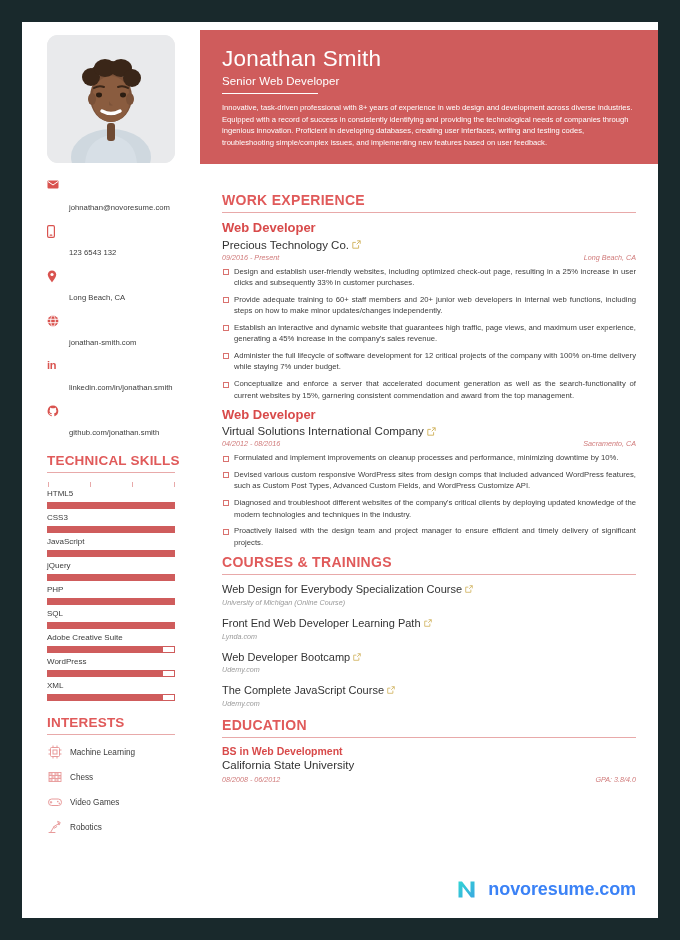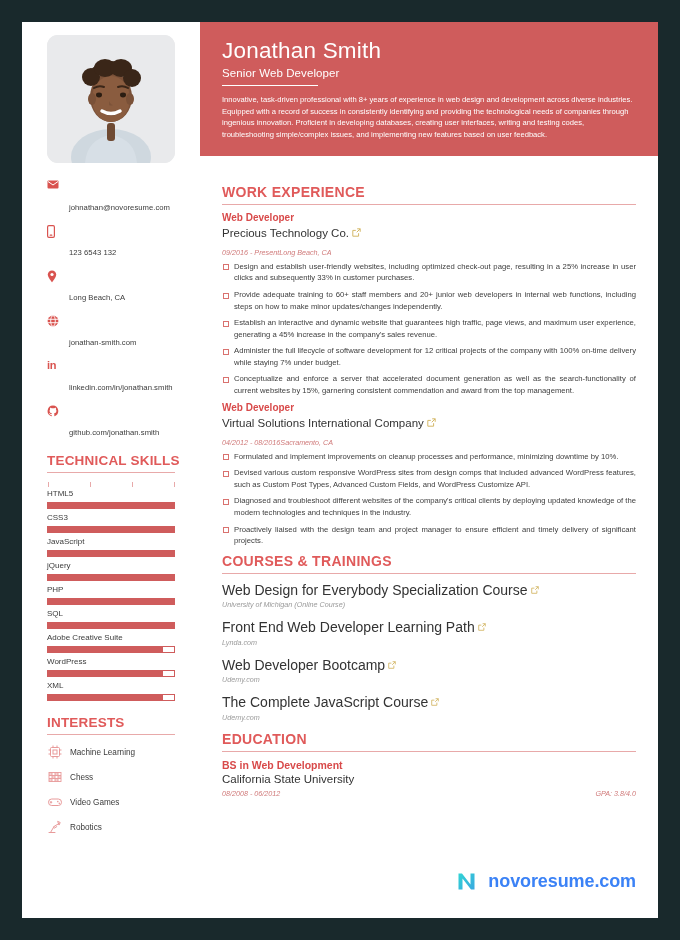--- a/index.html
+++ b/index.html
@@ -116,21 +116,21 @@
   }
   .interest-ico svg { display: block; }
   .interest-label {
     font-size: 8.2px;
     color: #3b3b3b;
   }
 
   
   .right-col {
     position: absolute;
-    left: 178px; top: 0;
+    left: 178px; top: 8px;
     width: 458px; height: 100%;
   }
 
   .hero {
     background: #cf5c5c;
     padding: 17px 22px 16px 22px;
   }
   .hero-name {
     font-size: 22.5px;
     color: #ffffff;
@@ -166,44 +166,44 @@
   }
   .r-rule {
     height: 1px;
     background: #e8a9a9;
     margin-top: 4px;
     margin-bottom: 7px;
   }
 
   .job { margin-bottom: 4px; }
   .job-title {
-    font-size: 10px;
+    font-size: 13px;
     font-weight: bold;
     color: #d84a4a;
     line-height: 1.25;
   }
   .job-company {
     font-size: 11.5px;
     color: #333333;
     line-height: 1.3;
   }
   .ext-ico {
     display: inline-block;
     vertical-align: 1px;
     margin-left: 3px;
     color: #d4b868;
   }
   .ext-ico svg { display: inline-block; vertical-align: middle; }
   .job-meta {
     display: flex;
-    justify-content: flex-start;
+    justify-content: space-between;
     font-size: 7.2px;
     font-style: italic;
     color: #d07a7a;
-    margin-top: 7px;
+    margin-top: 0;
     margin-bottom: 4px;
   }
   .bullets { list-style: none; }
   .bullets li {
     position: relative;
     padding-left: 12px;
     font-size: 7.7px;
     color: #3d3d3d;
     line-height: 1.5;
     text-align: justify;
@@ -212,21 +212,21 @@
   .bullets li::before {
     content: "";
     position: absolute;
     left: 1px; top: 3.5px;
     width: 4px; height: 4px;
     border: 1px solid #d9726f;
   }
 
   .course { margin-bottom: 9px; }
   .course-title {
-    font-size: 14px;
+    font-size: 11px;
     color: #333333;
     line-height: 1.25;
   }
   .course-src {
     font-size: 7.2px;
     font-style: italic;
     color: #9a9a9a;
     margin-top: 1px;
   }
 

